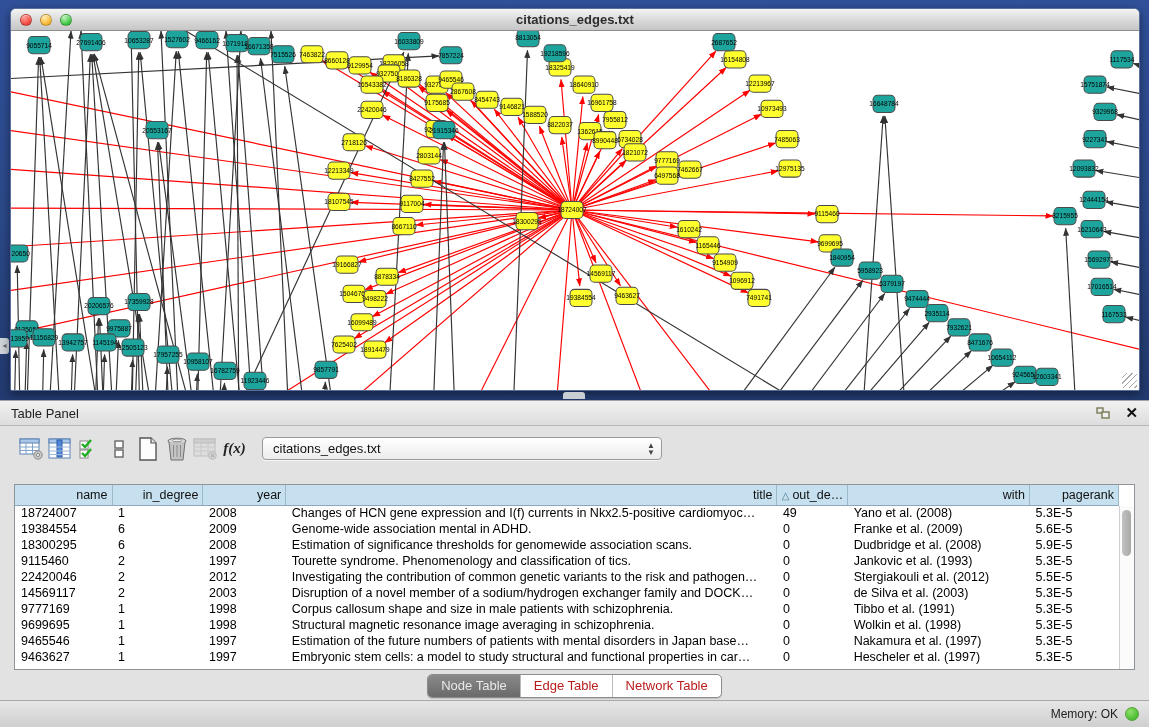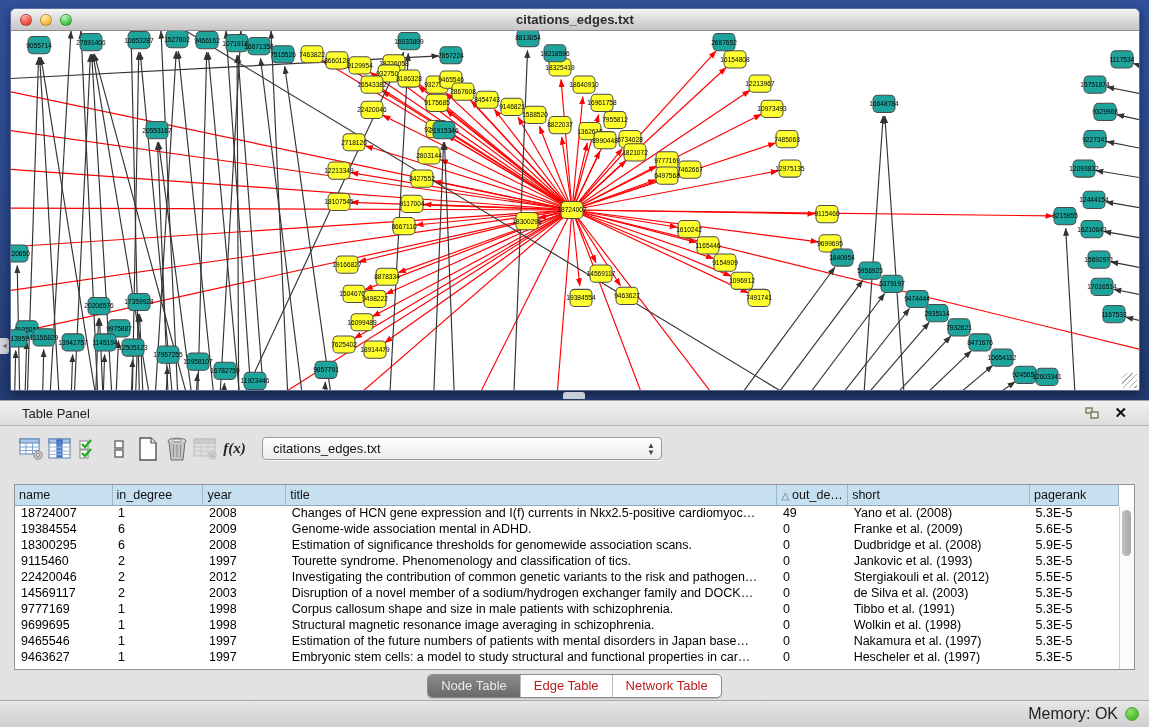--- a/index.html
+++ b/index.html
@@ -29,61 +29,61 @@
   .graph-canvas svg { position:absolute; left:0; top:0; }
   .resize-grip { position:absolute; right:2px; bottom:2px; width:15px; height:15px;
     background:repeating-linear-gradient(135deg, transparent 0 3px, #a9a9a9 3px 4px); }
   .split-handle { position:absolute; left:563px; top:392px; width:22px; height:7px;
     background:#c9cdd4; border-radius:3px 3px 0 0; }
 
   
   .table-panel { position:absolute; left:0; top:400px; width:1149px; height:300px; background:#e2e2e2; }
   .tp-header { height:26px; background:linear-gradient(180deg,#f1f1f1,#dddddd);
     border-top:1px solid #9fa4ab; border-bottom:1px solid #b7b7b7;
-    display:flex; align-items:center; padding:0 22px; }
+    display:flex; align-items:center; padding:0 11px; }
   .tp-title { font-size:13px; color:#222; flex:1; }
   .tp-actions { display:flex; gap:14px; align-items:center; }
   .float-icon svg { display:block; }
   .close-x { font-size:15px; font-weight:bold; color:#111; line-height:14px; cursor:default; }
 
   .tp-toolbar { display:flex; align-items:center; gap:2px; padding:9px 0 6px 18px; }
   .tool-btn { width:27px; height:27px; display:flex; align-items:center; justify-content:center; }
   .fx { font-family:"Liberation Serif", serif; font-style:italic; font-size:15px; font-weight:bold; color:#222; }
   .combo { margin-left:12px; width:400px; height:23px; border:1px solid #9a9a9a; border-radius:4px;
     background:linear-gradient(180deg,#ffffff,#ececec); display:flex; align-items:center;
     padding:0 6px 0 10px; box-shadow:0 1px 0 rgba(255,255,255,.7); }
   .combo-value { flex:1; font-size:13px; color:#111; }
   .combo-stepper { font-size:8px; color:#444; line-height:7px; text-align:center; }
 
   .table-wrap { position:absolute; left:14px; right:14px; top:84px; height:186px;
     border:1px solid #8f949b; background:#fff; }
   table.data { border-collapse:collapse; table-layout:fixed; width:1104px; font-size:12.5px; }
   table.data th { background:#c6e0ef; border-right:1px solid #9db8c8; border-bottom:1px solid #8aa9bb;
-    font-weight:normal; font-size:12.5px; color:#111; height:20px; padding:0 4px; text-align:left;
+    font-weight:normal; font-size:12.5px; color:#111; height:20px; padding:0 4px; text-align:right;
     overflow:hidden; white-space:nowrap; }
   table.data td { height:16px; padding:0 6px; color:#000; overflow:hidden; white-space:nowrap;
     text-overflow:clip; }
   .sort-tri { color:#4a7a96; font-size:10px; margin-right:3px; }
   .vscroll { position:absolute; right:0; top:21px; bottom:0; width:15px;
     background:#fbfbfb; border-left:1px solid #cfcfcf; }
   .vthumb { position:absolute; left:2px; top:4px; width:9px; height:46px; border-radius:5px;
     background:linear-gradient(90deg,#c2c2c2,#a8a8a8); }
 
   .tabbar { position:absolute; left:0; right:0; top:272px; height:28px;
     display:flex; justify-content:center; align-items:center; }
   .segmented { display:flex; border:1px solid #8d8d8d; border-radius:5px; overflow:hidden;
     background:#fff; box-shadow:0 1px 1px rgba(0,0,0,.15); }
   .segment { padding:3px 13px 4px; font-size:13px; color:#b91c1c; border-left:1px solid #b9b9b9; cursor:default; }
   .segment:first-child { border-left:none; }
   .segment.selected { background:linear-gradient(180deg,#8a8a8a,#6a6a6a); color:#e9e9e9; }
 
   .statusbar { position:absolute; left:0; top:700px; width:1149px; height:27px;
     background:linear-gradient(180deg,#e6e6e6,#cfcfcf); border-top:1px solid #a8a8a8;
     display:flex; align-items:center; justify-content:flex-end; padding:0 10px; gap:7px; }
-  .mem-label { font-size:16px; color:#222; }
+  .mem-label { font-size:12px; color:#222; }
   .mem-dot { width:14px; height:14px; border-radius:50%; border:1px solid #57a33a;
     background:radial-gradient(circle at 35% 30%,#8fe06a,#46bb2e 75%); }
 </style>
 </head>
 <body>
 
 <div class="desktop">
   <div class="panel-handle-left">◂</div>
 
   <div class="graph-window">
@@ -794,21 +794,21 @@
           <col style="width: 180px;">
           <col style="width: 88px;">
         </colgroup>
       <thead>
           <tr id="table-head-row">
             <th>name</th>
             <th>in_degree</th>
             <th>year</th>
             <th>title</th>
             <th><span class="sort-tri">△</span>out_de…</th>
-            <th>short</th>
+            <th>with</th>
             <th>pagerank</th>
           </tr>
         </thead>
       <tbody id="table-body">
           <tr>
             <td>18724007</td>
             <td>1</td>
             <td>2008</td>
             <td>Changes of HCN gene expression and I(f) currents in Nkx2.5-positive cardiomyoc…</td>
             <td>49</td>

